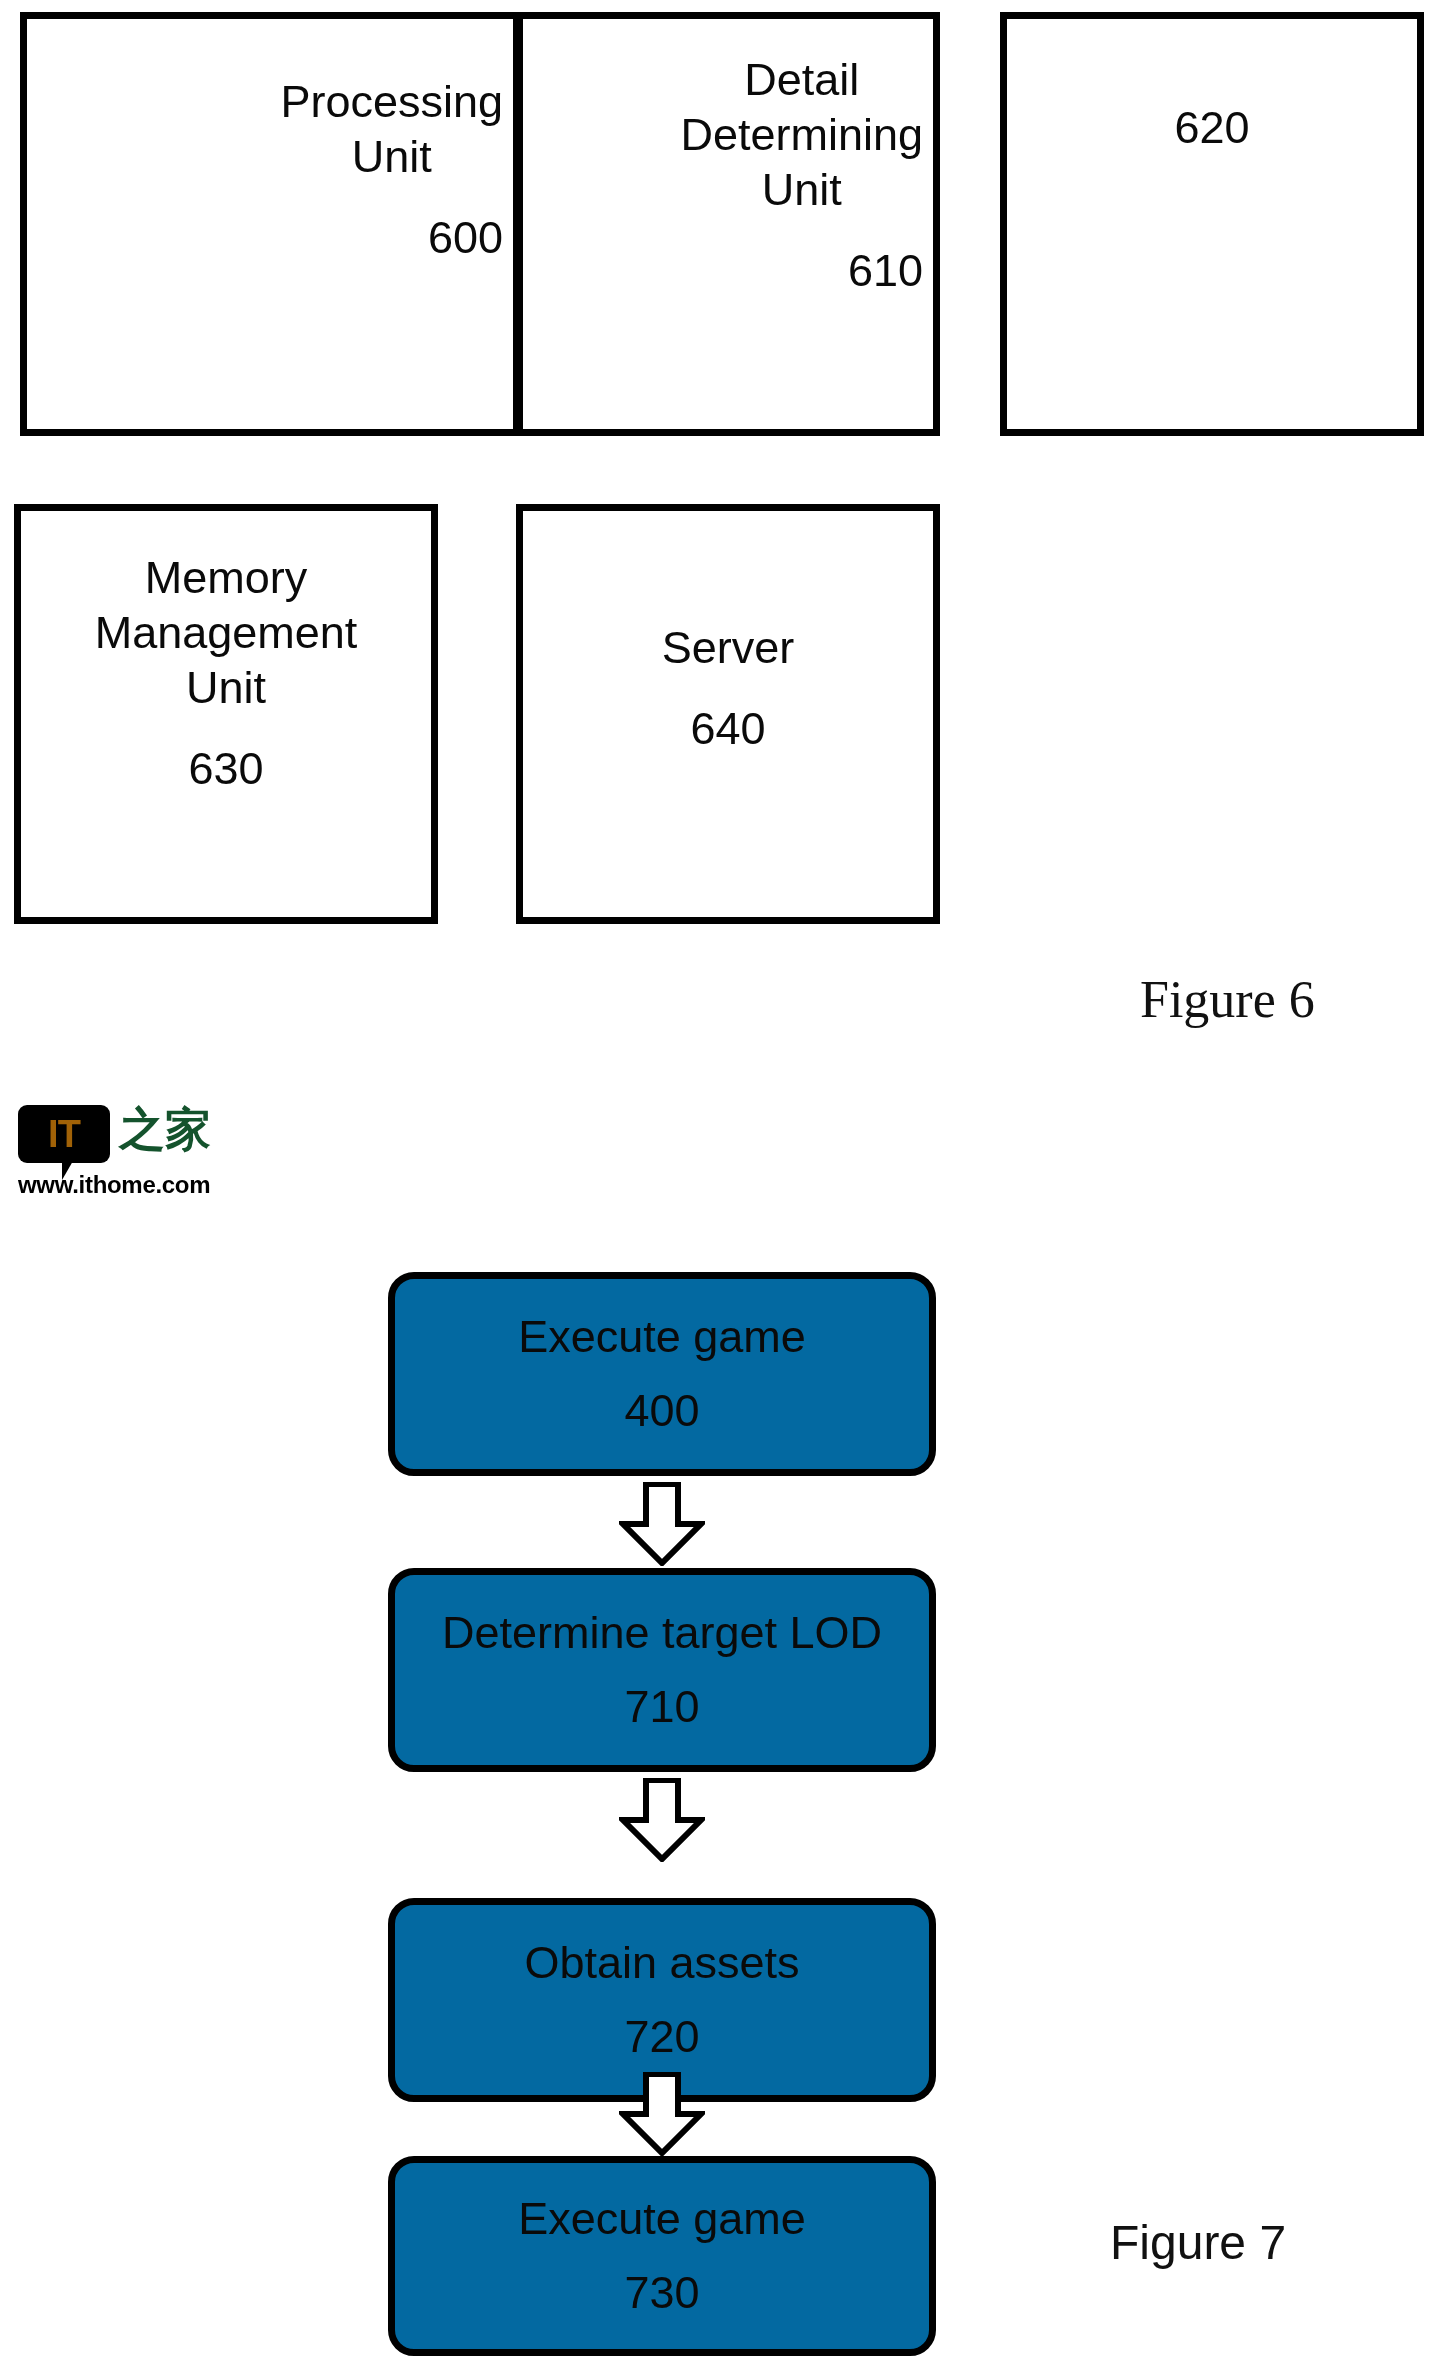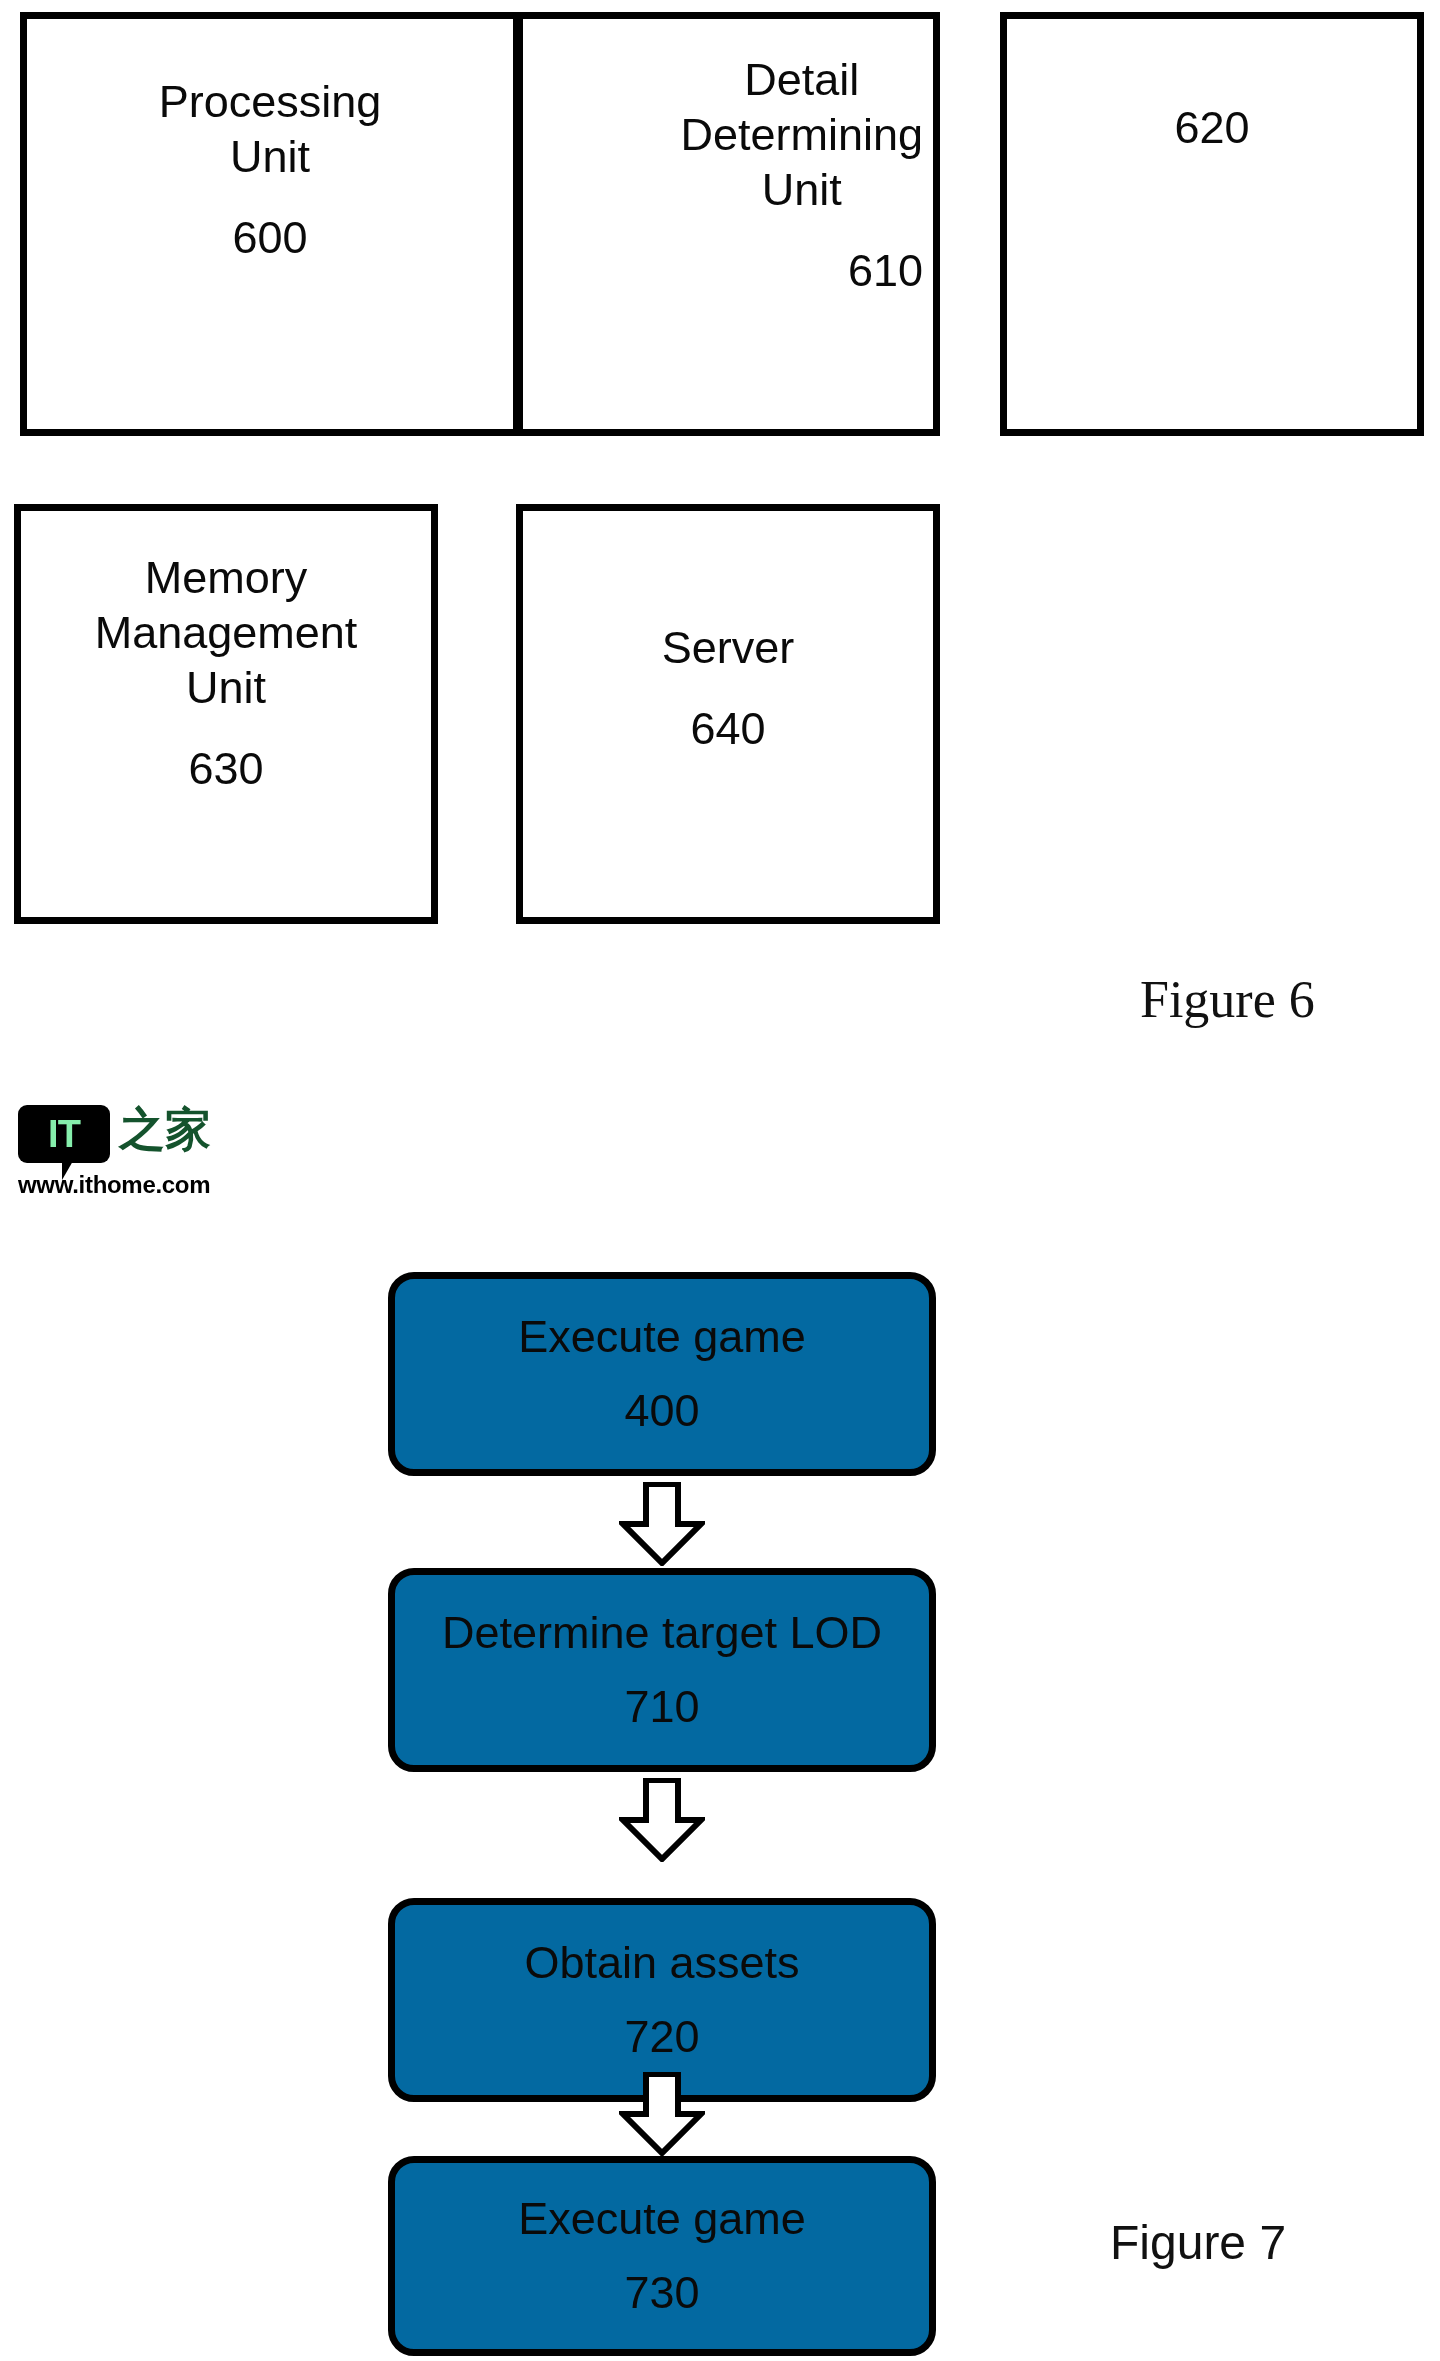--- a/index.html
+++ b/index.html
@@ -37,21 +37,21 @@
     padding: 6px 10px;
   }
   .unit-title {
     white-space: pre-line;
   }
   .unit-num {
     margin-top: 26px;
   }
 
   
-  #box-600 { left: 20px;   top: 12px;  width: 500px; height: 424px; }
+  #box-600 { left: 20px;   top: 12px;  width: 500px; height: 424px; align-items: flex-end; }
   #box-610 { left: 516px;  top: 12px;  width: 424px; height: 424px; }
   #box-620 { left: 1000px; top: 12px;  width: 424px; height: 424px; }
   #box-630 { left: 14px;   top: 504px; width: 424px; height: 420px; }
   #box-640 { left: 516px;  top: 504px; width: 424px; height: 420px; }
 
   
   #box-600 { justify-content: flex-start; padding-top: 56px; }
   #box-610 { justify-content: flex-start; padding-top: 34px; align-items: flex-end; }
   #box-620 { justify-content: flex-start; padding-top: 56px; }
   #box-630 { justify-content: flex-start; padding-top: 40px; }
@@ -102,21 +102,21 @@
     position: absolute;
     left: 44px;
     bottom: -17px;
     width: 0;
     height: 0;
     border-left: 11px solid #000000;
     border-right: 11px solid transparent;
     border-bottom: 19px solid transparent;
   }
   #wm-badge-text {
-    color: #86efac;
+    color: #a16207;
     font-family: "Liberation Sans", sans-serif;
     font-weight: bold;
     font-size: 38px;
     letter-spacing: -1px;
     line-height: 1;
   }
   #wm-cjk {
     margin-left: 9px;
     font-family: "DejaVu Sans", sans-serif;
     font-weight: bold;

